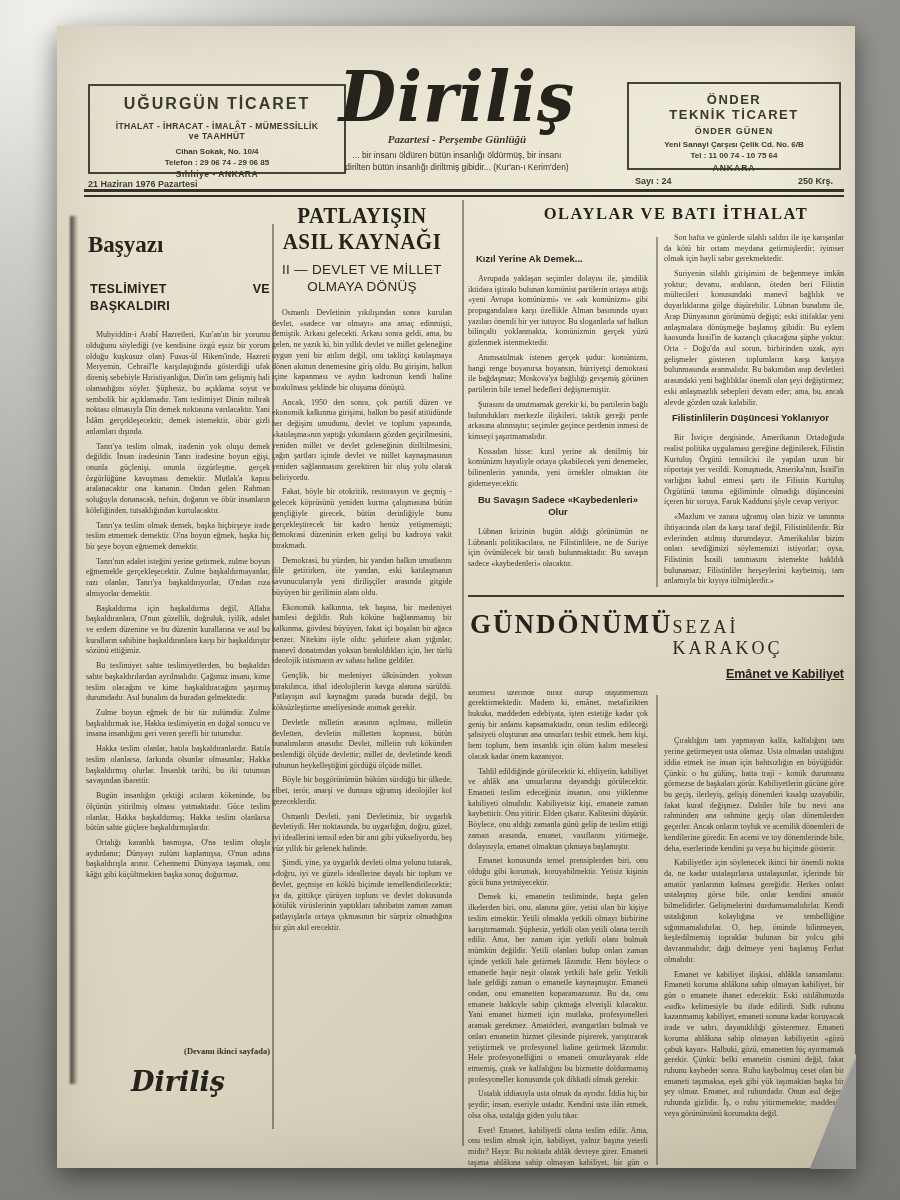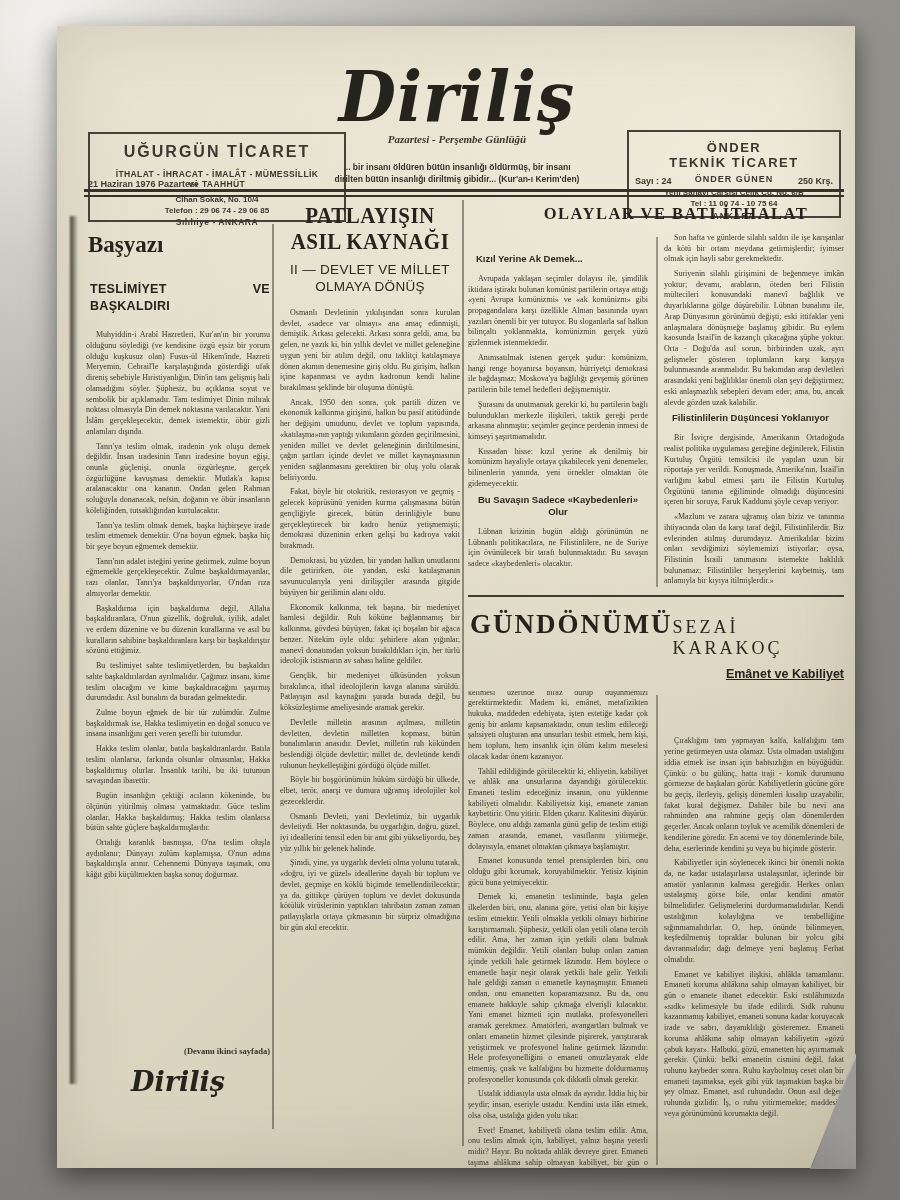--- a/index.html
+++ b/index.html
@@ -16,21 +16,21 @@
     background:linear-gradient(to right, rgba(32,29,24,.85), rgba(32,29,24,0));filter:blur(1.2px);}
   .corner-fold{position:absolute;right:-1px;bottom:-1px;width:46px;height:116px;
     background:linear-gradient(215deg,#9c9a96 55%,#8d8b87 100%);
     clip-path:polygon(100% 0,100% 100%,0 100%);}
   .corner-fold:before{content:"";position:absolute;inset:0;
     background:linear-gradient(215deg,rgba(255,255,255,.35),rgba(0,0,0,.25));
     clip-path:polygon(100% 0,6% 96%,0 100%,100% 4%);}
 
   
   .ad-box{position:absolute;border:2px solid #45423a;color:#3b382f;text-align:center;
-    font-family:"Liberation Sans",sans-serif;font-weight:bold;margin-top:48px;}
+    font-family:"Liberation Sans",sans-serif;font-weight:bold;}
   .ad-left{left:31px;top:58px;width:258px;height:90px;padding-top:9px;box-sizing:border-box;}
   .ad-left .ad-name{font-size:16px;letter-spacing:2px;margin-bottom:8px;}
   .ad-left .ad-l1,.ad-left .ad-l2{font-size:8.5px;letter-spacing:.4px;}
   .ad-left .ad-l3{font-size:8px;margin-top:6px;}
   .ad-left .ad-l4{font-size:8px;margin-top:2px;}
   .ad-left .ad-l5{font-size:8.5px;margin-top:2px;letter-spacing:.5px;}
   .ad-right{left:570px;top:56px;width:214px;height:88px;padding-top:8px;box-sizing:border-box;}
   .ad-right .ar-1{font-size:13px;letter-spacing:1.5px;}
   .ad-right .ar-2{font-size:13px;letter-spacing:1.5px;}
   .ad-right .ar-3{font-size:9px;margin-top:4px;letter-spacing:1px;}
@@ -39,42 +39,42 @@
   .ad-right .ar-6{font-size:8.5px;margin-top:3px;letter-spacing:1px;}
   .date-line{position:absolute;left:31px;top:153px;font-family:"Liberation Sans",sans-serif;
     font-size:9px;font-weight:bold;color:#403d34;}
   .issue-row{position:absolute;left:570px;top:150px;width:214px;display:flex;
     justify-content:space-between;padding:0 8px;box-sizing:border-box;
     font-family:"Liberation Sans",sans-serif;font-size:9px;font-weight:bold;color:#3b382f;}
   .masthead{position:absolute;left:232px;top:38px;width:336px;text-align:center;color:#26231c;}
   .mast-title{font-family:"DejaVu Serif",serif;font-weight:bold;font-style:italic;
     font-size:66px;line-height:1;letter-spacing:1px;transform:scaleY(1.05);}
   .mast-sub{font-size:11px;font-style:italic;font-weight:bold;color:#3a362c;margin-top:3px;}
-  .mast-motto{font-family:"Liberation Sans",sans-serif;font-size:8.5px;font-weight:bold;
-    color:#35322a;margin-top:17px;line-height:1.4;}
+  .mast-motto{font-family:"Liberation Sans",sans-serif;font-size:8.5px;font-weight:normal;
+    color:#35322a;margin-top:5px;line-height:1.4;}
   .mast-rule{position:absolute;left:27px;top:163px;width:760px;height:3px;
     border-top:3px solid #353229;border-bottom:2px solid #353229;}
 
   
   .vdiv{position:absolute;width:1.5px;background:#56524736;background:rgba(75,70,58,.55);}
   .v1{left:215px;top:198px;height:905px;}
   .v2{left:405px;top:174px;height:946px;}
   .body-text{font-family:"Liberation Serif",serif;font-size:8px;line-height:1.34;
     color:#393629;color:#3a372d;text-align:justify;}
   .para{margin:0 0 4px 0;text-indent:10px;}
   .col1{position:absolute;left:29px;top:198px;width:184px;height:818px;overflow:hidden;}
   .basyazi-label{font-family:Liberation Serif, serif;font-weight:bold;font-size:23px;
     color:#26231c;margin:6px 0 20px 2px;}
   .basyazi-head{font-family:"Liberation Sans",sans-serif;font-weight:bold;font-size:12.5px;
     letter-spacing:.3px;color:#26231c;margin:0 0 16px 4px;}
   .col1-cont{position:absolute;left:29px;top:1020px;width:184px;text-align:right;
     font-size:8.5px;font-weight:bold;color:#35322a;}
   .col1-sig{position:absolute;left:29px;top:1040px;width:184px;text-align:center;
     font-family:"DejaVu Serif",serif;font-weight:bold;font-style:italic;font-size:27px;color:#26231c;}
-  .col2{position:absolute;left:223px;top:180px;width:180px;height:940px;overflow:hidden;}
+  .col2{position:absolute;left:215px;top:180px;width:180px;height:940px;overflow:hidden;}
   .patlayis-head{font-family:"Liberation Serif",serif;font-weight:bold;font-size:21px;
     line-height:1.1;text-align:center;letter-spacing:.5px;color:#26231c;margin-bottom:10px;
     transform:scaleY(1.1);}
   .patlayis-sub{font-family:"Liberation Sans",sans-serif;font-size:13.5px;line-height:1.25;
     text-align:center;letter-spacing:.3px;color:#2c2922;margin-bottom:12px;}
   .rsec{position:absolute;left:411px;top:174px;width:376px;}
   .olaylar-title{font-family:"Liberation Serif",serif;font-weight:bold;font-size:16.5px;
     letter-spacing:1.5px;text-align:center;color:#26231c;margin:4px 0 9px 40px;}
   .twocol{display:flex;gap:16px;position:relative;overflow:hidden;align-items:center;}
   .twocol .cdiv{position:absolute;left:50%;top:4px;bottom:4px;width:1.5px;background:rgba(75,70,58,.5);}

